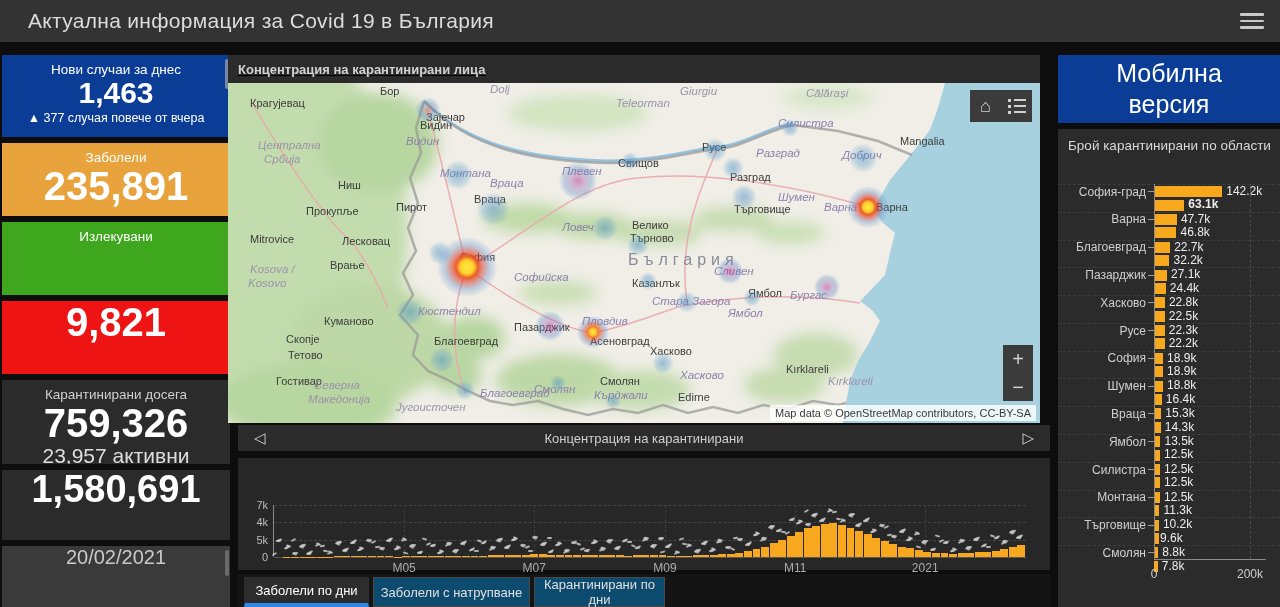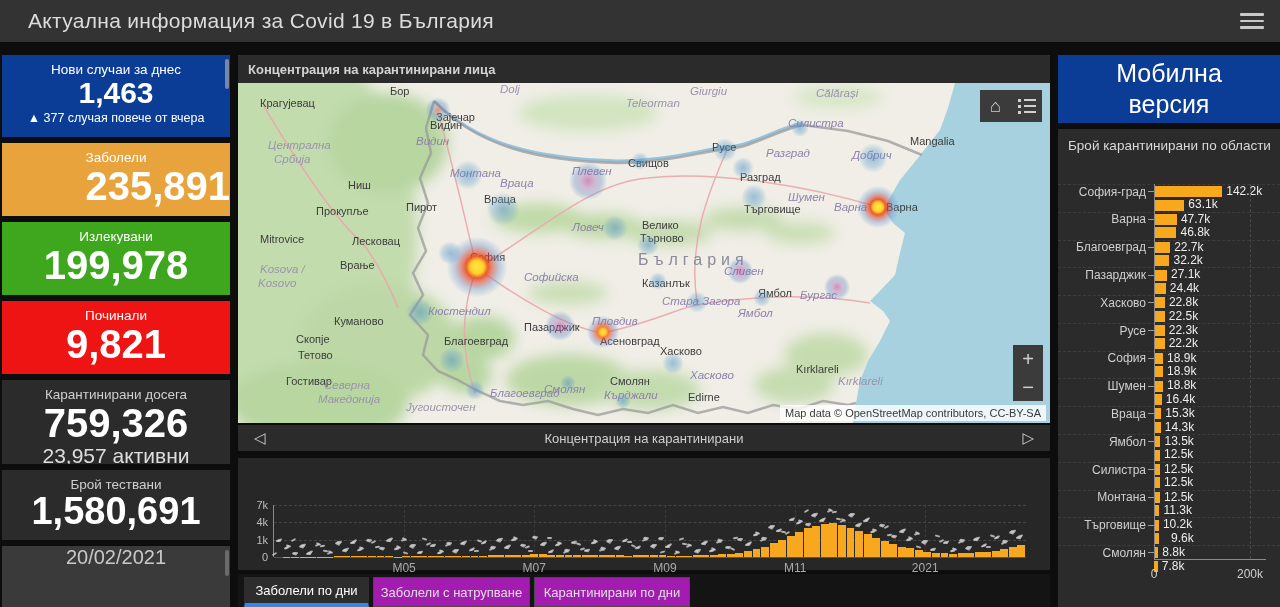--- a/index.html
+++ b/index.html
@@ -17,21 +17,21 @@
   .card .val{font-weight:bold;line-height:1.05;}
   .card-blue{background:#0b3d96;}
   .card-orange{background:#e8a33d;}
   .card-green{background:#3fa71e;}
   .card-red{background:#ee1414;}
   .card-dark{background:#2b2b2b;}
   .card-upd{background:#3a3a3a;color:#c9c9c9;}
   .scrollstrip{position:absolute;right:1px;top:4px;width:4px;border-radius:2px;}
 
   
-  .map-panel{position:absolute;left:238px;top:55px;width:812px;height:368px;background:#2b2b2b;}
+  .map-panel{position:absolute;left:228px;top:55px;width:812px;height:368px;background:#2b2b2b;text-decoration:underline;}
   .panel-head{height:28px;display:flex;align-items:center;color:#d2d2d2;font-size:13px;font-weight:600;padding-left:10px;}
   .map-canvas{position:absolute;left:0;top:28px;width:812px;height:340px;background:#f0eee7;overflow:hidden;cursor:grab;}
   .map-label{position:absolute;white-space:nowrap;}
   .map-label.c{color:#3c3c3c;font-size:11px;}
   .map-label.r{color:#8d81ad;font-size:11.5px;font-style:italic;}
   .map-label.f{color:#9a93ab;font-size:11.5px;font-style:italic;}
   .map-label.n{color:#8b8b98;font-size:16px;letter-spacing:5px;}
   .blob{position:absolute;border-radius:50%;pointer-events:none;}
   .blob.blue{background:radial-gradient(circle, rgba(70,140,195,.50) 0%, rgba(100,160,205,.30) 45%, rgba(120,170,210,0) 70%);}
   .blob.purple{background:radial-gradient(circle, rgba(185,60,150,.55) 0%, rgba(150,80,170,.35) 25%, rgba(90,140,200,.35) 50%, rgba(120,170,210,0) 72%);}
@@ -60,21 +60,21 @@
   .daily-plot .gridh{position:absolute;left:0;width:100%;border-top:1px dashed #454545;}
   .daily-plot .gridv{position:absolute;top:0;height:52px;border-left:1px dashed #3d3d3d;}
   .daily-plot .axisl{position:absolute;left:-1px;top:0;height:52px;border-left:1px solid #8a8a8a;}
   .daily-plot .axisb{position:absolute;left:0;top:52px;width:100%;border-top:1px solid #555;}
   .dbar{position:absolute;bottom:0;background:#f7a81f;}
   .noise{position:absolute;width:5px;height:2px;background:rgba(208,208,208,.8);border-radius:1px;}
   .ylab{position:absolute;color:#bdbdbd;font-size:11px;width:26px;text-align:right;left:-32px;}
   .xlab{position:absolute;top:56px;color:#aaaaaa;font-size:12px;transform:translateX(-50%);}
 
   .tabs{position:absolute;left:238px;top:574px;width:812px;height:33px;background:#141414;display:flex;align-items:stretch;padding-left:6px;box-sizing:border-box;}
-  .tab{margin-right:4px;margin-top:3px;background:#a21caf;border:1px solid #4a4a4a;color:#e0e0e0;font-size:13px;display:flex;align-items:center;justify-content:center;cursor:pointer;box-sizing:border-box;}
+  .tab{margin-right:4px;margin-top:3px;background:#0c4a6e;border:1px solid #4a4a4a;color:#e0e0e0;font-size:13px;display:flex;align-items:center;justify-content:center;cursor:pointer;box-sizing:border-box;}
   .tab.active{background:#2d2d2d;border-color:#2d2d2d;border-bottom:4px solid #2e8ae6;color:#ffffff;}
 
   
   .mobile-btn{position:absolute;left:1058px;top:55px;width:222px;height:68px;background:#0b3d96;color:#fff;display:flex;align-items:center;justify-content:center;text-align:center;font-size:25px;line-height:1.25;cursor:pointer;}
   .mobile-btn span{width:150px;}
   .right-panel{position:absolute;left:1058px;top:129px;width:222px;height:478px;background:#2b2b2b;}
   .right-title{color:#d8d8d8;font-size:13.5px;padding:9px 0 0 10px;}
   .regions{position:absolute;left:0;top:55px;width:222px;}
   .rrow{display:flex;align-items:center;height:13.4px;position:relative;}
   .rrow.labeled{border-top:1px dashed #3d3d3d;}
@@ -101,37 +101,34 @@
 </div>
 
 <div class="card card-blue" style="top:55px;height:82px;">
   <div class="lbl">Нови случаи за днес</div>
   <div class="val" style="font-size:30px;">1,463</div>
   <div style="font-size:12.5px;margin-top:2px;">▲ 377 случая повече от вчера</div>
   <div class="scrollstrip" style="height:30px;background:#7787a8;"></div>
 </div>
 <div class="card card-orange" style="top:143px;height:73px;">
   <div class="lbl">Заболели</div>
-  <div class="val" style="font-size:40px;text-align:right;">235,891</div>
+  <div class="val" style="font-size:40px;">235,891</div>
 </div>
 <div class="card card-green" style="top:222px;height:73px;">
   <div class="lbl">Излекувани</div>
-  <div class="val" style="font-size:40px;">199,978</div>
 </div>
 <div class="card card-red" style="top:301px;height:73px;">
-  <div class="lbl">Починали</div>
   <div class="val" style="font-size:40px;">9,821</div>
 </div>
 <div class="card card-dark" style="top:380px;height:84px;">
   <div class="lbl" style="color:#cfcfcf;">Карантинирани досега</div>
   <div class="val" style="font-size:40px;">759,326</div>
   <div style="font-size:21px;color:#dedede;">23,957 активни</div>
 </div>
 <div class="card card-dark" style="top:470px;height:70px;">
-  <div class="lbl" style="color:#cfcfcf;">Брой тествани</div>
   <div class="val" style="font-size:38px;">1,580,691</div>
 </div>
 <div class="card card-upd" style="top:546px;height:61px;">
   <div style="font-size:20px;">20/02/2021</div>
   <div class="scrollstrip" style="height:26px;background:#6a6a6a;"></div>
 </div>
 
 <div class="map-panel">
   <div class="panel-head">Концентрация на карантинирани лица</div>
   <div class="map-canvas">
@@ -210,21 +207,21 @@
   <span class="arrow right">▷</span>
 </div>
 
 <div class="daily-panel">
   <div class="daily-plot">
       <div class="gridh" style="top: 0px;"></div>
       <div class="ylab" style="top: -6px;">7k</div>
       <div class="gridh" style="top: 17.316px;"></div>
       <div class="ylab" style="top: 11.316px;">4k</div>
       <div class="gridh" style="top: 34.684px;"></div>
-      <div class="ylab" style="top: 28.684px;">1k</div>
+      <div class="ylab" style="top: 28.684px;">5k</div>
       <div class="ylab" style="top: 46px;">0</div>
       <div class="axisl"></div>
       <div class="axisb"></div>
       <div class="gridv" style="left: 130.096px;"></div>
       <div class="xlab" style="left: 130.096px;">M05</div>
       <div class="gridv" style="left: 260.192px;"></div>
       <div class="xlab" style="left: 260.192px;">M07</div>
       <div class="gridv" style="left: 391.04px;"></div>
       <div class="xlab" style="left: 391.04px;">M09</div>
       <div class="gridv" style="left: 521.136px;"></div>
@@ -582,21 +579,21 @@
       <div class="dbar" style="left: 743.455px; width: 7.94545px; height: 12.1333px;"></div>
       <i class="noise" style="left: 744.455px; top: 29.8667px; transform: rotate(-21deg);"></i>
       <i class="noise" style="left: 743.455px; top: 30.8667px; transform: rotate(-8deg);"></i>
       <i class="noise" style="left: 742.455px; top: 31.8667px; transform: rotate(5deg);"></i>
     </div>
 </div>
 
 <div class="tabs">
     <button class="tab active" style="width: 125px;">Заболели по дни</button>
     <button class="tab" style="width: 157px;">Заболели с натрупване</button>
-    <button class="tab" style="width: 156px;">Карантинирани по дни</button>
+    <button class="tab" style="width: 131px;">Карантинирани по дни</button>
   </div>
 
 <div class="mobile-btn">
   <span>Мобилна версия</span>
 </div>
 <div class="right-panel">
   <div class="right-title">Брой карантинирани по области</div>
   <div class="regions">
       <div class="rrow labeled">
         <span class="rlabel">София-град</span>
@@ -604,21 +601,21 @@
         <div class="rplotcell">
           <div class="rbar" style="width: 68.256px;"></div>
           <span class="rval" style="left: 72.256px;">142.2k</span>
         </div>
       </div>
       <div class="rrow">
         <span class="rlabel"></span>
         <span class="rtick" style="visibility: hidden;"></span>
         <div class="rplotcell">
           <div class="rbar" style="width: 30.288px;"></div>
-          <span class="rval" style="left: 34.288px;">63.1k</span>
+          <span class="rval" style="left: 34.288px; font-weight: bold;">63.1k</span>
         </div>
       </div>
       <div class="rrow labeled">
         <span class="rlabel">Варна</span>
         <span class="rtick"></span>
         <div class="rplotcell">
           <div class="rbar" style="width: 22.896px;"></div>
           <span class="rval" style="left: 26.896px;">47.7k</span>
         </div>
       </div>
@@ -796,21 +793,21 @@
         <div class="rplotcell">
           <div class="rbar" style="width: 4.896px;"></div>
           <span class="rval" style="left: 8.896px;">10.2k</span>
         </div>
       </div>
       <div class="rrow">
         <span class="rlabel"></span>
         <span class="rtick" style="visibility: hidden;"></span>
         <div class="rplotcell">
           <div class="rbar" style="width: 4.608px;"></div>
-          <span class="rval" style="left: 17px;">9.6k</span>
+          <span class="rval" style="left: 6px;">9.6k</span>
         </div>
       </div>
       <div class="rrow labeled">
         <span class="rlabel">Смолян</span>
         <span class="rtick"></span>
         <div class="rplotcell">
           <div class="rbar" style="width: 4.224px;"></div>
           <span class="rval" style="left: 8.224px;">8.8k</span>
         </div>
       </div>

